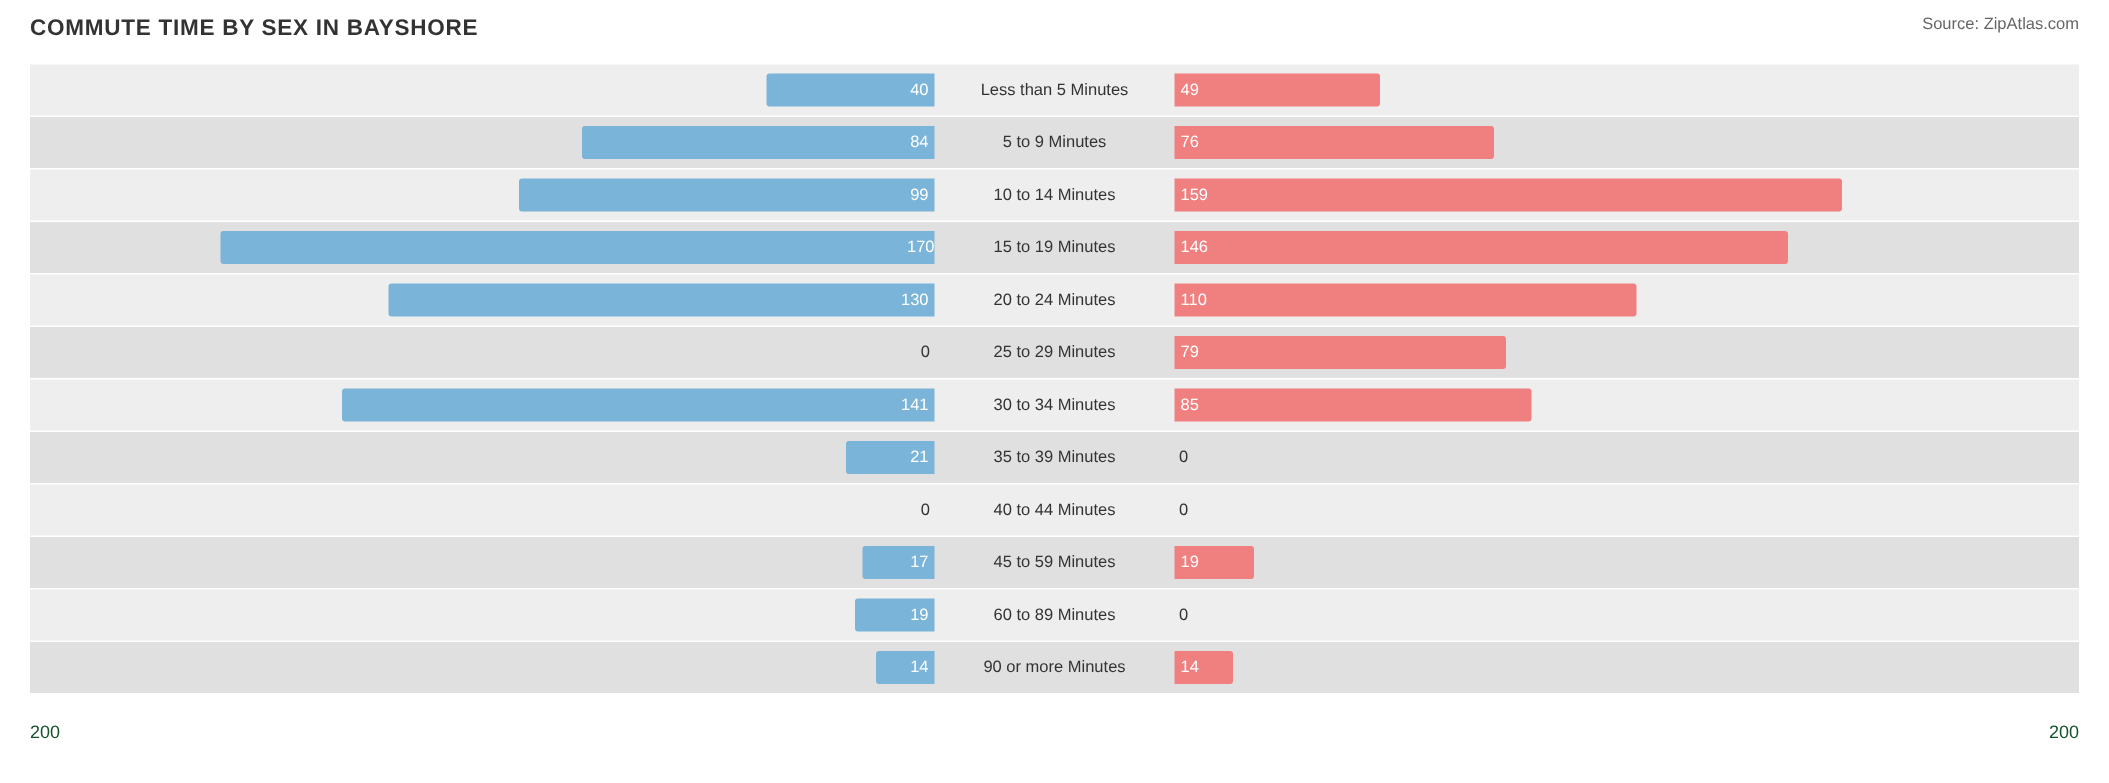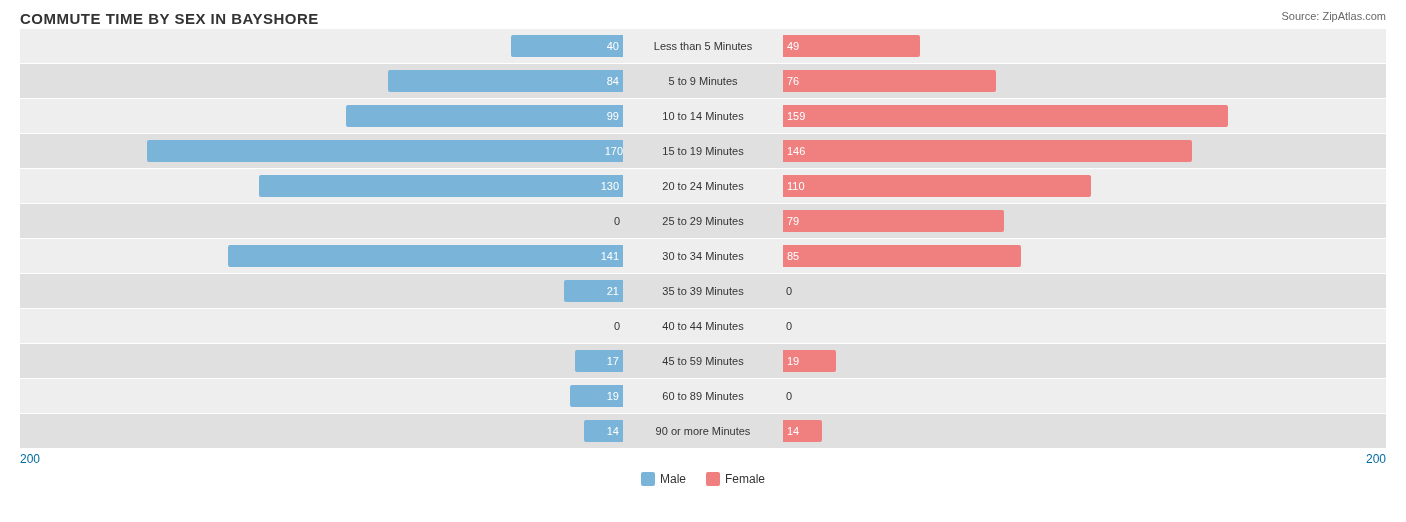--- a/index.html
+++ b/index.html
@@ -14,37 +14,37 @@
       width: 1406px;
       height: 522px;
       padding: 10px 20px 40px 20px;
       position: relative;
     }
     .chart-title {
       font-size: 15px;
       font-weight: bold;
       text-transform: uppercase;
       color: #333;
-      margin-bottom: 2px;
+      margin-bottom: 16px;
       letter-spacing: 0.5px;
     }
     .source-text {
       position: absolute;
       top: 10px;
       right: 20px;
       font-size: 11px;
       color: #666;
     }
     .axis-bottom {
       display: flex;
       justify-content: space-between;
       padding: 0 0;
-      margin-top: 4px;
+      margin-top: 19px;
       font-size: 12px;
-      color: #0369a1;
+      color: #14532d;
     }
     .legend {
       display: flex;
       justify-content: center;
       align-items: center;
       gap: 20px;
       margin-top: 6px;
       font-size: 12px;
       color: #333;
     }
@@ -237,24 +237,14 @@
             <div style="position: absolute; top: 50%; transform: translateY(-50%); left: calc(50% + 80px); font-size: 11px; color: rgb(255, 255, 255); display: flex; align-items: center; padding-left: 4px; z-index: 6; white-space: nowrap;">14</div>
           </div>
         </div>
       </div>
 
     <div class="axis-bottom">
       <span>200</span>
       <span>200</span>
     </div>
 
-    <div class="legend">
-      <div class="legend-item">
-        <div class="legend-box" style="background:#7ab4d8;"></div>
-        <span>Male</span>
-      </div>
-      <div class="legend-item">
-        <div class="legend-box" style="background:#f08080;"></div>
-        <span>Female</span>
-      </div>
-    </div>
   </div>
 </div>
 
 </body></html>

